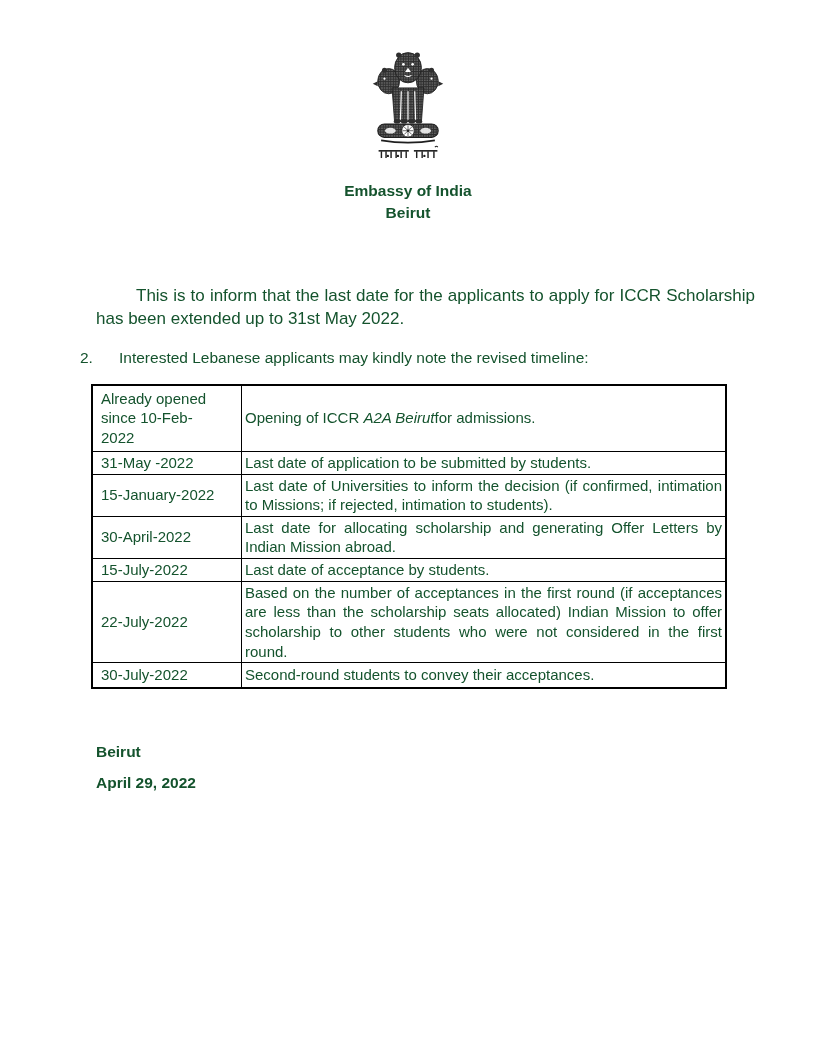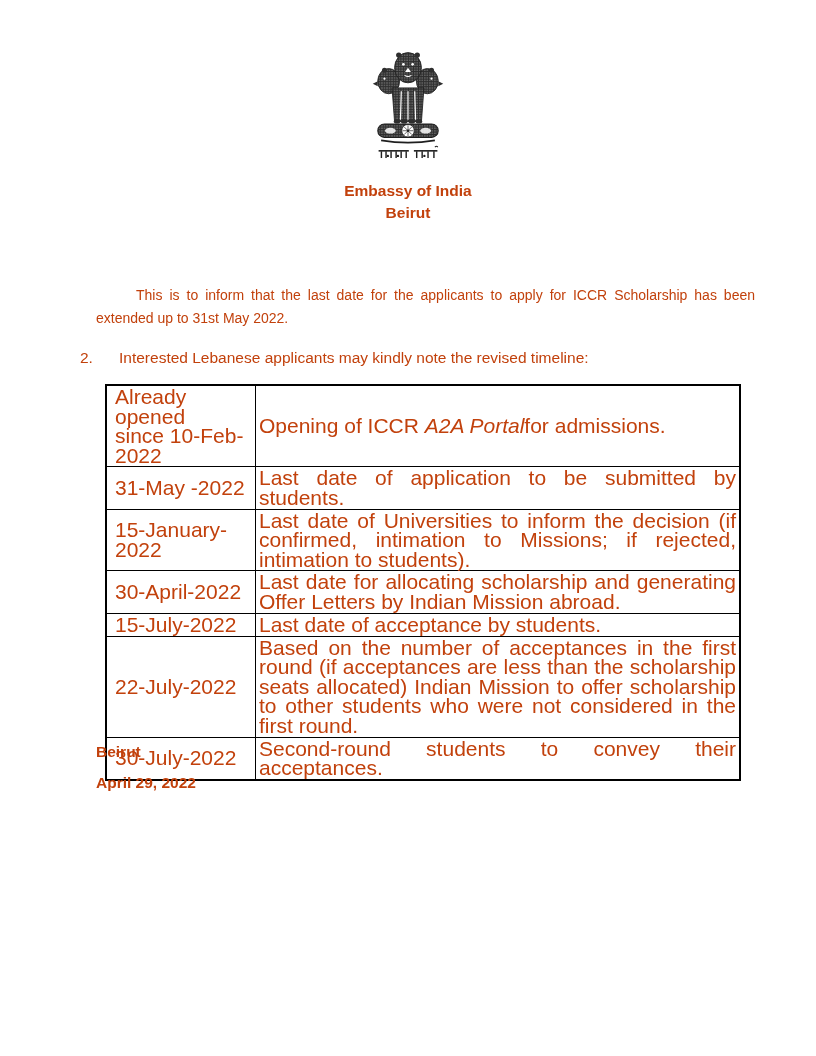--- a/index.html
+++ b/index.html
@@ -2,54 +2,54 @@
 <html><head>
 <meta charset="utf-8">
 <style>
   html,body{margin:0;padding:0;background:#e8e8e8;}
   .page{
     position:relative;
     width:816px;height:1056px;
     margin:0 auto;
     background:#ffffff;
     font-family:"Liberation Sans", sans-serif;
-    color:#c2410c;
+    color:#14532d;
     overflow:hidden;
   }
   .emblem-wrap{
     position:absolute;top:44px;left:50%;
     transform:translateX(-50%);
     width:84px;height:118px;
   }
   .doc-title{
     position:absolute;top:180px;left:0;right:0;
     text-align:center;
     font-weight:bold;
     font-size:15.5px;
     line-height:21.5px;
   }
   .para-1{
     position:absolute;top:284px;left:96px;width:659px;
-    font-size:14px;line-height:23px;
+    font-size:17px;line-height:23px;
     text-align:justify;
     text-indent:40px;
   }
   .para-2{
     position:absolute;top:346px;left:80px;width:659px;
     font-size:15.5px;line-height:23px;
   }
   .para-2 .num{
     display:inline-block;width:39px;
   }
   table.timeline{
-    position:absolute;top:384px;left:105px;
+    position:absolute;top:384px;left:91px;
     width:636px;
     border-collapse:collapse;
     table-layout:fixed;
-    font-size:21px;
+    font-size:15px;
     border-radius:18px;
   }
   table.timeline,.timeline td{border:1.6px solid #000;}
   table.timeline{border-width:2px;}
   .timeline td{
     vertical-align:middle;
     padding:1px 3px 1px 3px;
     line-height:19.6px;
   }
   .timeline td.c-date{
@@ -162,21 +162,21 @@
   <div class="para-2">
     <span class="num">2.</span><span>Interested Lebanese applicants may kindly note the revised timeline:</span>
   </div>
 
   <table class="timeline">
     <tbody>
       <tr>
         <td class="c-date">Already opened
 since 10-Feb-
 2022</td>
-        <td class="c-desc"><span>Opening of ICCR </span><em>A2A Portal</em><span>for admissions.</span></td>
+        <td class="c-desc"><span>Opening of ICCR </span><em>A2A Beirut</em><span>for admissions.</span></td>
       </tr>
       <tr>
         <td class="c-date">31-May -2022</td>
         <td class="c-desc">Last date of application to be submitted by students.</td>
       </tr>
       <tr>
         <td class="c-date">15-January-2022</td>
         <td class="c-desc">Last date of Universities to inform the decision (if confirmed, intimation to Missions; if rejected, intimation to students).</td>
       </tr>
       <tr>

